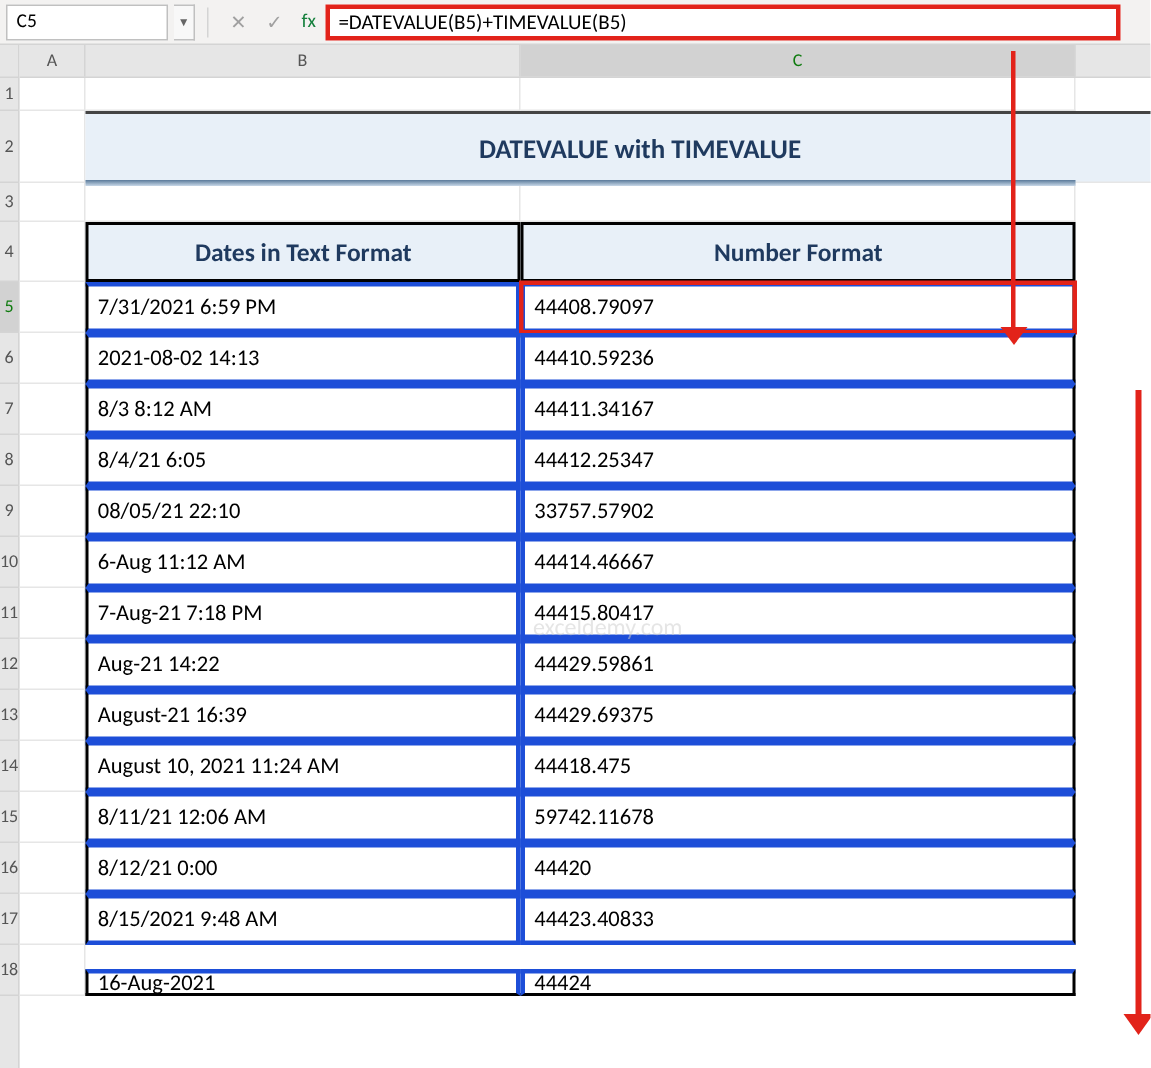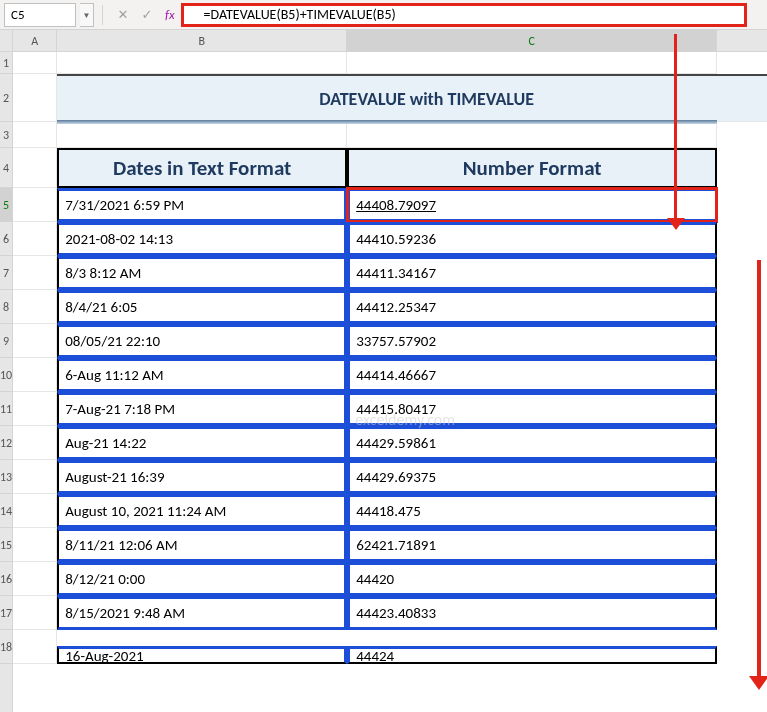--- a/index.html
+++ b/index.html
@@ -12,21 +12,21 @@
       position: relative;
     }
     .formula-bar {
       display: flex;
       align-items: center;
       height: 30px;
       border-bottom: 1px solid #d4d4d4;
       background: #f3f2f1;
     }
     .name-box {
-      width: 72px;
+      width: 108px;
       height: 24px;
       background: #fff;
       border: 1px solid #c0c0c0;
       margin: 0 4px;
       display: flex;
       align-items: center;
       padding: 0 6px;
       font-size: 13px;
     }
     .name-box-dropdown {
@@ -36,27 +36,27 @@
       align-items: center;
       justify-content: center;
       border: 1px solid #c0c0c0;
       border-left: none;
       background: #f8f8f8;
       font-size: 8px;
       color: #666;
     }
     .fb-divider { width: 1px; height: 20px; background: #d4d4d4; margin: 0 8px; }
     .fb-icon { width: 24px; text-align: center; color: #a0a0a0; font-size: 13px; }
-    .fx-label { font-style: italic; font-size: 13px; color: #a21caf; margin: 0 6px; }
+    .fx-label { font-size: 13px; color: #15803d; margin: 0 6px; }
     .formula-input {
       flex: 1;
       height: 24px;
       background: #fff;
       border: 3px solid #e2231a;
-      padding: 0 20px;
+      padding: 0 6px;
       font-size: 14px;
       display: flex;
       align-items: center;
       margin-right: 20px;
     }
     .sheet-area { display: flex; height: calc(100% - 30px); }
     .row-headers { width: 30px; background: #e6e6e6; border-right: 1px solid #d4d4d4; }
     .row-header-top { height: 22px; border-bottom: 1px solid #d4d4d4; }
     .row-head {
       border-bottom: 1px solid #d4d4d4;
@@ -110,33 +110,33 @@
       position: absolute;
       left: 44px;
       width: 660px;
       height: 4px;
       background: linear-gradient(#5a7a9a, #c8d8e8);
       top: 68px;
     }
     .header-cell {
       background: #e8f0f8;
       font-weight: bold;
-      font-size: 21px;
+      font-size: 17px;
       color: #1f3a5f;
       justify-content: center;
       border: 2px solid #000;
     }
     .data-cell {
       border: 3px solid #1d4ed8;
       font-size: 15px;
     }
     .data-cell.left { border-left: 2px solid #000; }
     .data-cell.right { border-right: 2px solid #000; }
     .data-cell.bottom { border-bottom: 2px solid #000; margin-top: 16px; }
-    .selected-cell { outline: 3px solid #e2231a; outline-offset: -2px; text-decoration: underline; }
+    .selected-cell { outline: 3px solid #e2231a; outline-offset: -2px; }
     .watermark {
       position: absolute;
       left: 50%;
       top: 57%;
       transform: translate(-50%, -50%);
       font-size: 16px;
       color: #ccc;
       opacity: 0.5;
       pointer-events: none;
     }
@@ -285,21 +285,21 @@
         <div class="cell data-cell right col-c">44429.69375</div>
       </div>
       <div class="row rowdata">
         <div class="cell col-a"></div>
         <div class="cell data-cell left col-b">August 10, 2021 11:24 AM</div>
         <div class="cell data-cell right col-c">44418.475</div>
       </div>
       <div class="row rowdata">
         <div class="cell col-a"></div>
         <div class="cell data-cell left col-b">8/11/21 12:06 AM</div>
-        <div class="cell data-cell right col-c">62421.71891</div>
+        <div class="cell data-cell right col-c">59742.11678</div>
       </div>
       <div class="row rowdata">
         <div class="cell col-a"></div>
         <div class="cell data-cell left col-b">8/12/21 0:00</div>
         <div class="cell data-cell right col-c">44420</div>
       </div>
       <div class="row rowdata">
         <div class="cell col-a"></div>
         <div class="cell data-cell left col-b">8/15/2021 9:48 AM</div>
         <div class="cell data-cell right col-c">44423.40833</div>

